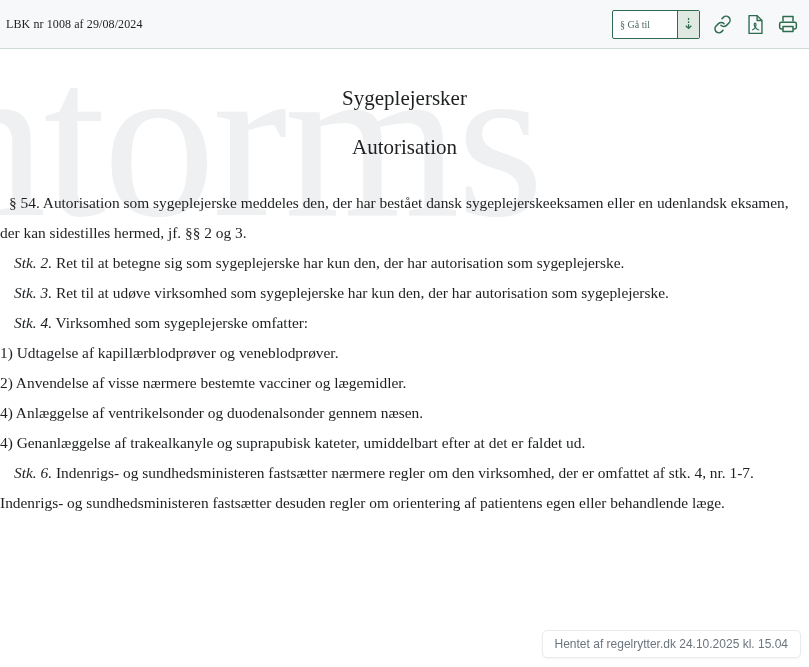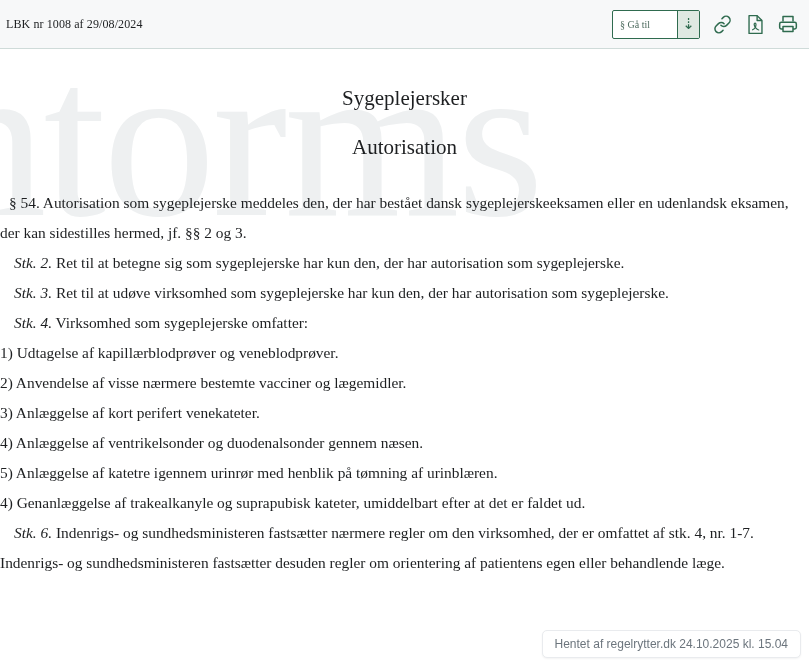--- a/index.html
+++ b/index.html
@@ -218,23 +218,21 @@
 
     <div class="block-spacer-lg"></div>
 
     <div id="blocks">
         <p class="para art">§ 54. Autorisation som sygeplejerske meddeles den, der har bestået dansk sygeplejerskeeksamen eller en udenlandsk eksamen, der kan sidestilles hermed, jf. §§ 2 og 3.</p>
         <p class="para stk"><span class="ital">Stk. 2.</span> Ret til at betegne sig som sygeplejerske har kun den, der har autorisation som sygeplejerske.</p>
         <p class="para stk"><span class="ital">Stk. 3.</span> Ret til at udøve virksomhed som sygeplejerske har kun den, der har autorisation som sygeplejerske.</p>
         <p class="para stk"><span class="ital">Stk. 4.</span> Virksomhed som sygeplejerske omfatter:</p>
         <p class="para num">1) Udtagelse af kapillærblodprøver og veneblodprøver.</p>
         <p class="para num">2) Anvendelse af visse nærmere bestemte vacciner og lægemidler.</p>
-        <p class="para num">3) Anlæggelse af kort perifert venekateter.</p>
         <p class="para num">4) Anlæggelse af ventrikelsonder og duodenalsonder gennem næsen.</p>
-        <p class="para num">5) Anlæggelse af katetre igennem urinrør med henblik på tømning af urinblæren.</p>
         <p class="para num">4) Genanlæggelse af trakealkanyle og suprapubisk kateter, umiddelbart efter at det er faldet ud.</p>
         <p class="para stk"><span class="ital">Stk. 6.</span> Indenrigs- og sundhedsministeren fastsætter nærmere regler om den virksomhed, der er omfattet af stk. 4, nr. 1-7. Indenrigs- og sundhedsministeren fastsætter desuden regler om orientering af patientens egen eller behandlende læge.</p>
       </div>
 
   </div>
 </div>
 
 <div class="footer-badge">Hentet af regelrytter.dk 24.10.2025 kl. 15.04</div>
 
 </body></html>

